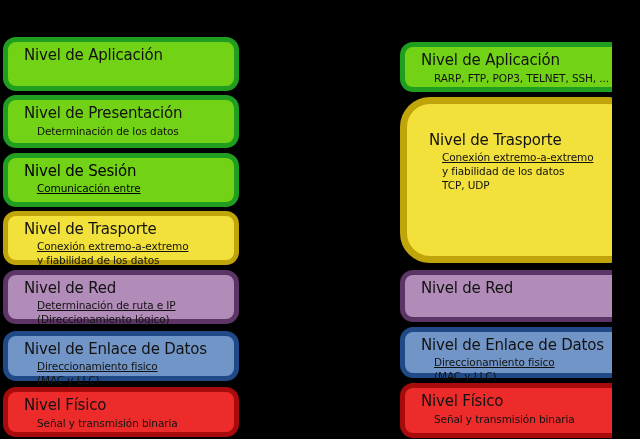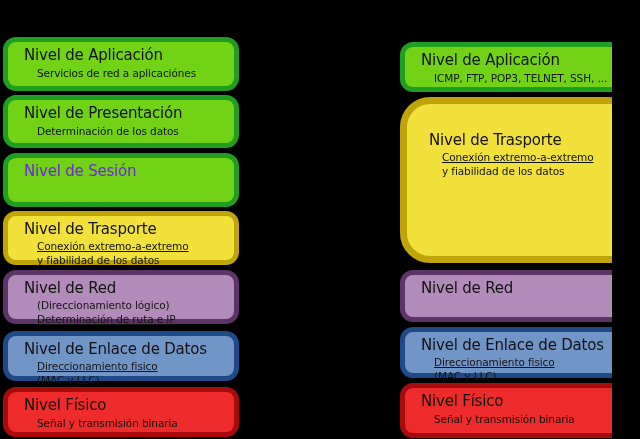--- a/index.html
+++ b/index.html
@@ -55,68 +55,69 @@
 </style>
 </head>
 <body style="background: rgb(0, 0, 0);">
 
 <div id="stage" style="background: rgb(0, 0, 0);">
 
   <div>
 
     <div class="box" style="left: 3px; top: 37px; width: 236px; height: 54px; background-color: rgb(114, 210, 22); border-color: rgb(31, 158, 31); color: rgb(18, 18, 18);">
       <div class="t">Nivel de Aplicación</div>
-      <div class="s first">Servicios de red a aplicaciónes</div>
     </div>
 
     <div class="box" style="left: 3px; top: 95px; width: 236px; height: 53px; background-color: rgb(114, 210, 22); border-color: rgb(31, 158, 31); color: rgb(18, 18, 18);">
       <div class="t">Nivel de Presentación</div>
       <div class="s first">Determinación de los datos</div>
     </div>
 
-    <div class="box tight" style="left: 3px; top: 153px; width: 236px; height: 54px; background-color: rgb(114, 210, 22); border-color: rgb(31, 158, 31); color: #6d28d9;">
+    <div class="box tight" style="left: 3px; top: 153px; width: 236px; height: 54px; background-color: rgb(114, 210, 22); border-color: rgb(31, 158, 31); color: #000000;">
       <div class="t">Nivel de Sesión</div>
+      <div class="s first">Comunicación entre</div>
     </div>
 
     <div class="box tight" style="left: 3px; top: 211px; width: 236px; height: 54px; background-color: rgb(242, 225, 58); border-color: rgb(191, 164, 10); color: rgb(18, 18, 18);">
       <div class="t">Nivel de Trasporte</div>
       <div class="s first">Conexión extremo-a-extremo</div>
       <div class="s">y fiabilidad de los datos</div>
     </div>
 
     <div class="box tight" style="left: 3px; top: 270px; width: 236px; height: 54px; background-color: rgb(178, 140, 184); border-color: rgb(92, 53, 102); color: rgb(18, 18, 18);">
       <div class="t">Nivel de Red</div>
+      <div class="s first">Determinación de ruta e IP</div>
       <div class="s">(Direccionamiento lógico)</div>
-      <div class="s first">Determinación de ruta e IP</div>
     </div>
 
     <div class="box tight" style="left: 3px; top: 331px; width: 236px; height: 50px; background-color: rgb(114, 149, 199); border-color: rgb(32, 74, 135); color: rgb(18, 18, 18);">
       <div class="t">Nivel de Enlace de Datos</div>
       <div class="s first">Direccionamiento fisico</div>
       <div class="s">(MAC y LLC)</div>
     </div>
 
     <div class="box red" style="left: 3px; top: 387px; width: 236px; height: 50px; background-color: rgb(238, 43, 43); border-color: rgb(168, 11, 11); color: rgb(18, 18, 18);">
       <div class="t">Nivel Físico</div>
       <div class="s first">Señal y transmisión binaria</div>
     </div>
 
   </div>
 
   <div>
 
     <div class="box" style="left: 400px; top: 42px; width: 235px; height: 50px; background-color: rgb(114, 210, 22); border-color: rgb(31, 158, 31); color: rgb(18, 18, 18);">
       <div class="t">Nivel de Aplicación</div>
-      <div class="s first">ICMP, FTP, POP3, TELNET, SSH, ...</div>
+      <div class="s first">RARP, FTP, POP3, TELNET, SSH, ...</div>
     </div>
 
     <div class="box big tight" style="left: 400px; top: 97px; width: 238px; height: 166px; background-color: rgb(242, 225, 58); border-color: rgb(191, 164, 10); color: rgb(18, 18, 18);">
       <div class="t">Nivel de Trasporte</div>
       <div class="s first">Conexión extremo-a-extremo</div>
       <div class="s">y fiabilidad de los datos</div>
+      <div class="s">TCP, UDP</div>
     </div>
 
     <div class="box" style="left: 400px; top: 270px; width: 235px; height: 52px; background-color: rgb(178, 140, 184); border-color: rgb(92, 53, 102); color: rgb(18, 18, 18);">
       <div class="t">Nivel de Red</div>
     </div>
 
     <div class="box tight" style="left: 400px; top: 327px; width: 235px; height: 51px; background-color: rgb(114, 149, 199); border-color: rgb(32, 74, 135); color: rgb(18, 18, 18);">
       <div class="t">Nivel de Enlace de Datos</div>
       <div class="s first">Direccionamiento fisico</div>
       <div class="s">(MAC y LLC)</div>

